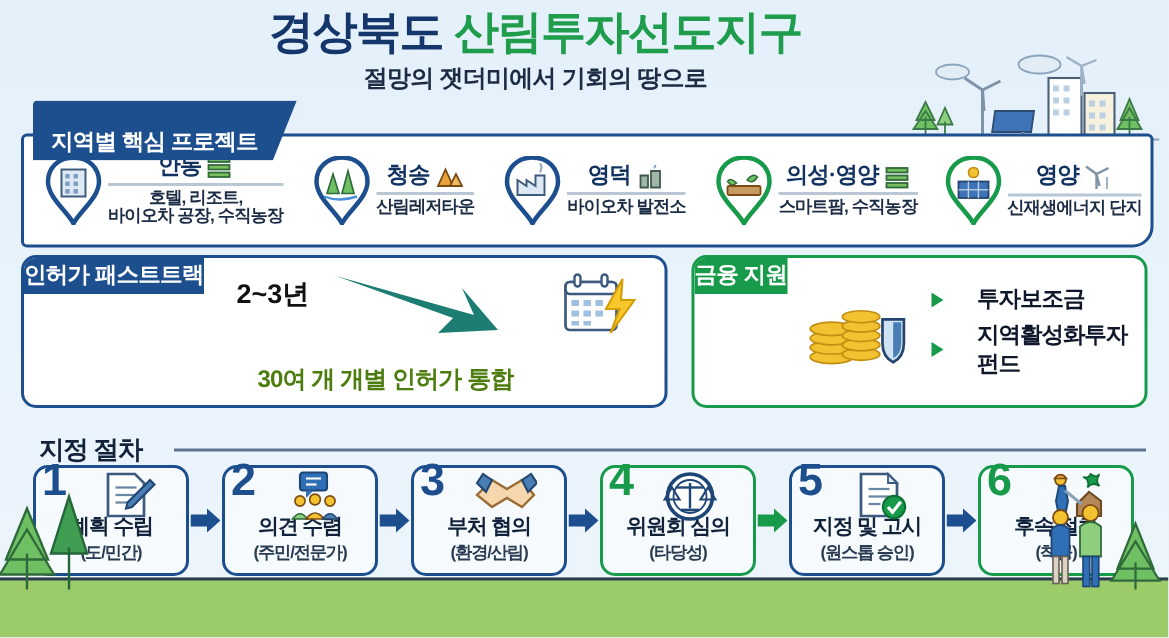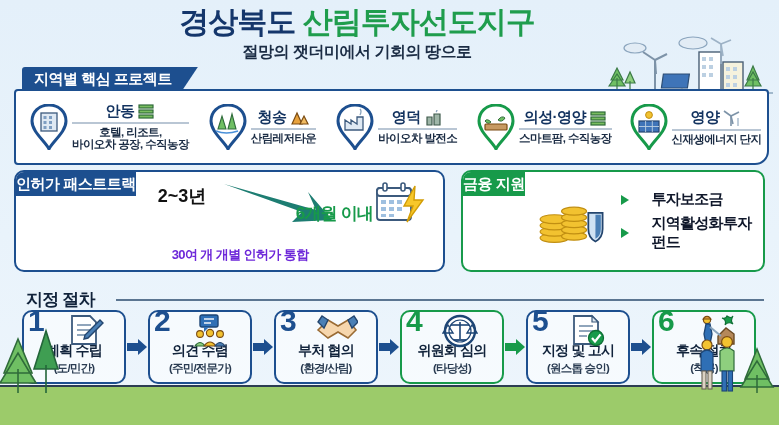--- a/index.html
+++ b/index.html
@@ -25,21 +25,21 @@
   .t-green{color:#1f9d4d;}
   .subtitle{font-size:16px;font-weight:bold;color:#1b2c44;margin-top:4px;letter-spacing:-0.5px;}
 
   
   .skyline{position:absolute;right:6px;top:34px;width:176px;height:62px;}
 
   
   .tab{
     position:absolute;left:22px;top:67px;height:24px;
     background:#1d4f8f;color:#fff;font-weight:bold;font-size:15px;
-    padding:0 26px 0 12px;line-height:24px;letter-spacing:-0.5px;
+    padding:16px 26px 0 12px;line-height:24px;letter-spacing:-0.5px;
     border-radius:3px 0 0 0;
     clip-path:polygon(0 0,100% 0,calc(100% - 16px) 100%,0 100%);
     z-index:4;
   }
   
   .projects{
     position:absolute;left:14px;top:89px;width:751px;height:72px;
     background:#fff;border:2px solid #1d4f8f;border-radius:4px 4px 14px 4px;
     display:flex;align-items:center;
   }
@@ -64,21 +64,21 @@
          border:1px solid #cfd9e4;}
   .panel.fast{border:2px solid #1d4f8f;}
   .panel.fin{border:2px solid #179a4a;margin-left:4px;flex:0 0 300px;}
   .panel-head{height:24px;line-height:24px;text-align:center;color:#fff;font-weight:bold;font-size:15px;letter-spacing:-0.5px;}
   .head-blue{background:#1d4f8f;}
   .head-green{background:#179a4a;}
   .panel-body{flex:1;position:relative;display:flex;align-items:center;}
 
   .ft-years{position:absolute;left:22px;top:12px;font-size:18px;font-weight:bold;color:#111;}
   .ft-within{position:absolute;left:160px;top:30px;font-size:17px;font-weight:bold;color:#179a4a;letter-spacing:-0.8px;}
-  .ft-note{position:absolute;left:36px;bottom:6px;font-size:13px;font-weight:bold;color:#6d28d9;letter-spacing:-0.6px;}
+  .ft-note{position:absolute;left:36px;bottom:6px;font-size:16px;font-weight:bold;color:#4d7c0f;letter-spacing:-0.6px;}
   .ft-arrow{position:absolute;left:84px;top:8px;}
   .ft-cal{position:absolute;right:14px;top:8px;}
 
   .fin-list{margin-left:12px;}
   .fin-item{display:flex;align-items:center;gap:22px;font-size:15px;font-weight:bold;color:#0f172a;
             letter-spacing:-0.7px;margin:5px 0;}
   .tri{width:0;height:0;border-left:8px solid #179a4a;border-top:5px solid transparent;border-bottom:5px solid transparent;}
 
   
   .proc-label{position:absolute;left:26px;top:288px;font-size:17px;font-weight:bold;color:#11233b;letter-spacing:-0.8px;}
@@ -291,21 +291,20 @@
   <div class="benefits">
 
 
     <div class="panel fast">
       <div class="panel-head head-blue">인허가 패스트트랙</div>
       <div class="panel-body">
         <div class="ft-years">2~3년</div>
         <svg class="ft-arrow" width="120" height="46" viewBox="0 0 120 46">
           <path d="M4 4 L96 30 L88 12 L112 40 L72 42 L82 32 Z" fill="#1d7d72"></path>
         </svg>
-        <div class="ft-within">6개월 이내</div>
         <svg class="ft-cal" width="56" height="46" viewBox="0 0 56 46">
           <rect x="4" y="8" width="34" height="32" rx="3" fill="#fff" stroke="#3c5a7d" stroke-width="1.8"></rect>
           <rect x="4" y="8" width="34" height="8" rx="3" fill="#fff" stroke="#3c5a7d" stroke-width="1.8"></rect>
           <rect x="10" y="3" width="4" height="8" rx="2" fill="#fff" stroke="#3c5a7d" stroke-width="1.6"></rect>
           <rect x="28" y="3" width="4" height="8" rx="2" fill="#fff" stroke="#3c5a7d" stroke-width="1.6"></rect>
           <g fill="#9fc0e0">
               <rect x="8" y="20" width="5" height="4"></rect>
               <rect x="16" y="20" width="5" height="4"></rect>
               <rect x="24" y="20" width="5" height="4"></rect>
               <rect x="8" y="27" width="5" height="4"></rect>

